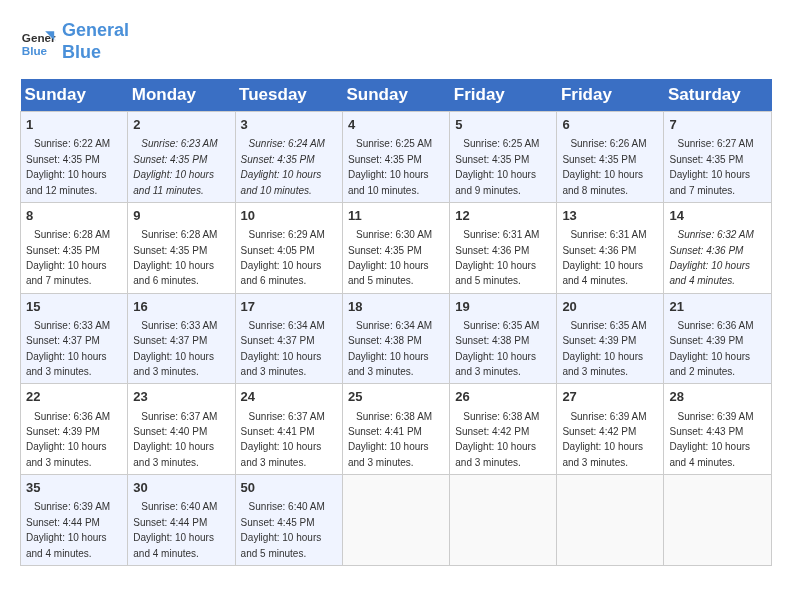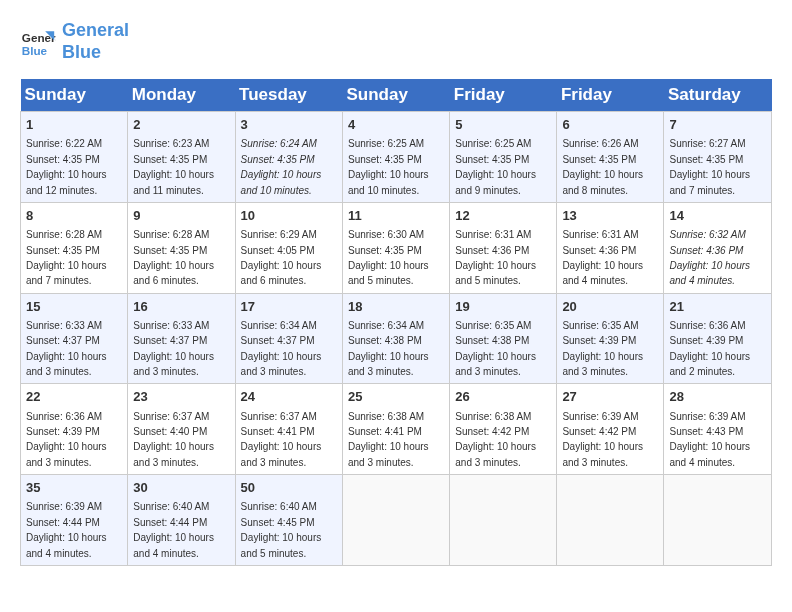--- a/index.html
+++ b/index.html
@@ -77,20 +77,21 @@
     }
     .day-number {
       font-size: 13px;
       font-weight: bold;
       display: block;
       margin-bottom: 2px;
     }
     .day-info {
       font-size: 10px;
       color: #333;
+      margin-left: 8px;
     }
     .empty-cell {
       background-color: #f9f9f9 !important;
     }
   </style>
 </head>
 <body>
 
 <div class="header-section">
   <div class="logo">
@@ -121,21 +122,21 @@
         <th>Friday</th>
         <th>Friday</th>
         <th>Saturday</th>
       </tr>
   </thead>
   <tbody id="calendar-body">
   <tr>
         <td><span class="day-number">1</span><span class="day-info" style="white-space: pre-line;">Sunrise: 6:22 AM
 Sunset: 4:35 PM
 Daylight: 10 hours and 12 minutes.</span></td>
-        <td><span class="day-number">2</span><span class="day-info" style="white-space: pre-line;">Sunrise: 6:23 AM
+        <td><span class="day-number">2</span><span class="day-info" style="white-space: pre-line; font-style: italic;">Sunrise: 6:23 AM
 Sunset: 4:35 PM
 Daylight: 10 hours and 11 minutes.</span></td>
         <td><span class="day-number">3</span><span class="day-info" style="white-space: pre-line; font-style: italic;">Sunrise: 6:24 AM
 Sunset: 4:35 PM
 Daylight: 10 hours and 10 minutes.</span></td>
         <td><span class="day-number">4</span><span class="day-info" style="white-space: pre-line;">Sunrise: 6:25 AM
 Sunset: 4:35 PM
 Daylight: 10 hours and 10 minutes.</span></td>
         <td><span class="day-number">5</span><span class="day-info" style="white-space: pre-line;">Sunrise: 6:25 AM
 Sunset: 4:35 PM

